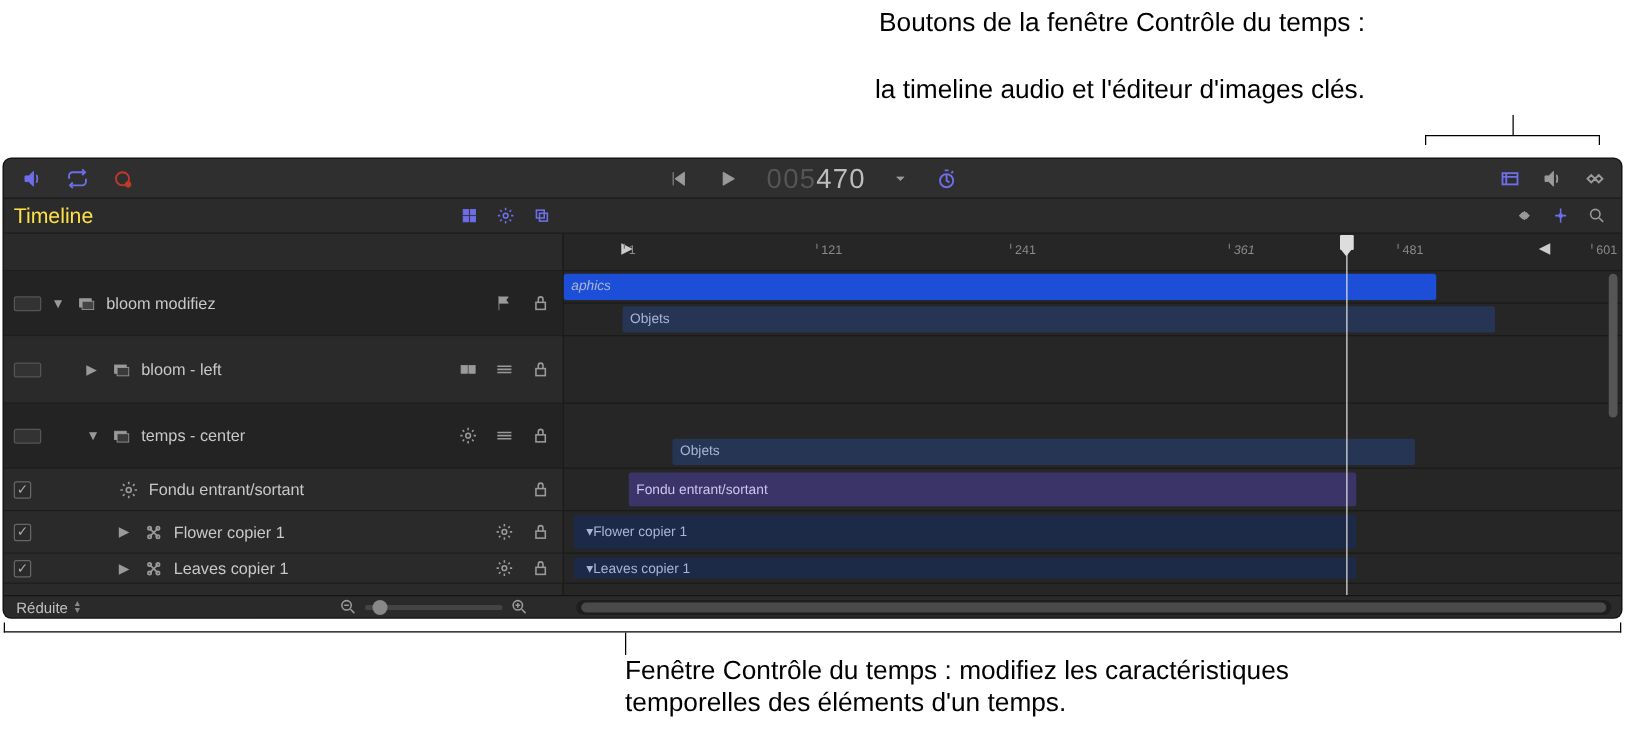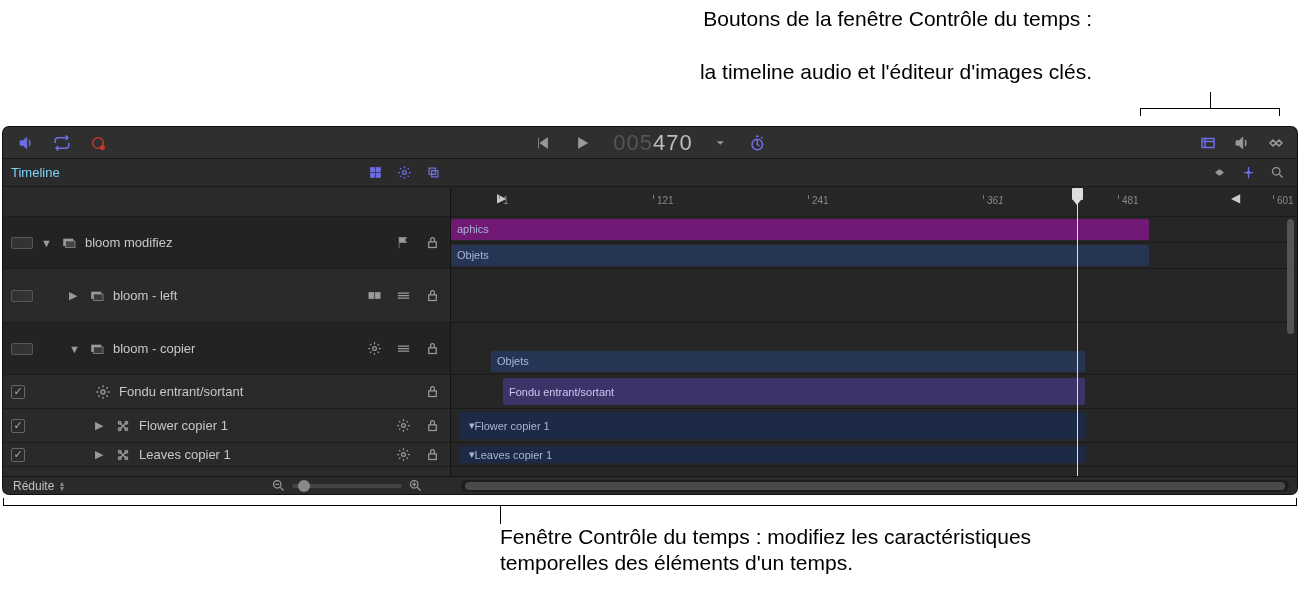--- a/index.html
+++ b/index.html
@@ -24,21 +24,21 @@
   .ic svg { width: 100%; height: 100%; }
   .gray { color: #9a9a9a; fill: #9a9a9a; stroke: #9a9a9a; }
   .blue { color: #6e6ee8; fill: #6e6ee8; stroke: #6e6ee8; }
   .red  { color: #c0392b; fill: #c0392b; stroke: #c0392b; }
   .framecount { font-family: ui-monospace, "SF Mono", Menlo, monospace; font-size: 22px; color: #bdbdbd; letter-spacing: 1px; }
   .framecount .dim { color: #555; }
 
   
   .header { height: 28px; display: flex; align-items: center; background: #2b2b2b; border-bottom: 1px solid #1a1a1a; }
   .header-left { width: 448px; display: flex; align-items: center; padding-left: 8px; position: relative; }
-  .header-title { color: #7dd3fc; font-size: 13px; text-align: right; }
+  .header-title { color: #fde047; font-size: 17px; text-align: right; }
   .header-left .right-icons { position: absolute; right: 10px; display: flex; gap: 14px; align-items: center; }
   .header-right { flex: 1; display: flex; align-items: center; justify-content: flex-end; padding-right: 12px; position: relative; }
   .header-right .right-icons { display: flex; gap: 14px; align-items: center; }
 
   
   .body { position: absolute; left: 0; top: 60px; right: 0; bottom: 18px; display: flex; }
   .sidebar { width: 448px; background: #2a2a2a; border-right: 1px solid #141414; display: flex; flex-direction: column; }
   .sb-spacer { height: 30px; border-bottom: 1px solid #1d1d1d; }
 
   .sb-row { display: flex; align-items: center; padding: 0 10px 0 8px; border-bottom: 1px solid #1d1d1d; color: #c8c8c8; position: relative; background: #2a2a2a; }
@@ -64,24 +64,24 @@
   .playhead { position: absolute; top: 2px; bottom: 0; width: 1px; background: #ddd; }
   .playhead-handle { position: absolute; top: -1px; left: -5px; width: 11px; height: 12px; background: #ddd; border-radius: 1px; }
   .playhead-handle::after { content: ""; position: absolute; top: 12px; left: 1px; width: 0; height: 0; border-left: 4.5px solid transparent; border-right: 4.5px solid transparent; border-top: 5px solid #ddd; }
 
   .lane { position: relative; border-bottom: 1px solid #1a1a1a; }
   .lane.h34 { height: 34px; }
   .lane.h52 { height: 52px; }
   .lane.h54 { height: 54px; }
   .lane .sub { position: absolute; left: 0; right: 0; height: 50%; }
   .lane .sub.top { top: 0; border-bottom: 1px solid rgba(0,0,0,0.3); }
-  .lane .sub.bot { bottom: 0; }
+  .lane .sub.bot { bottom: 0; margin-left: 47px; }
   .clip { position: absolute; top: 3px; bottom: 3px; border-radius: 2px; font-size: 11px; color: #a9b4d6; padding-left: 6px; display: flex; align-items: center; overflow: hidden; }
   .sub .clip { top: 2px; bottom: 2px; }
-  .c-navy { background: #701a75; }
+  .c-navy { background: #1d4ed8; font-style: italic; }
   .c-navy2 { background: #273555; }
   .c-purple { background: #3a3468; color: #d0c4f0; }
   .c-darkblue { background: #1c2947; }
 
   
   .footer { position: absolute; left: 0; right: 0; bottom: 0; height: 18px; background: #2a2a2a; border-top: 1px solid #141414; display: flex; align-items: center; }
   .footer .size-pop { color: #c0c0c0; font-size: 12px; margin-left: 10px; display: flex; align-items: center; gap: 4px; }
   .footer .updn { display:inline-flex; flex-direction:column; line-height:5px; font-size:7px; color:#888; }
   .footer .zoom { position: absolute; left: 268px; display: flex; align-items: center; gap: 6px; }
   .footer .zoom .track { width: 110px; height: 4px; background: #444; border-radius: 2px; position: relative; }
@@ -269,21 +269,21 @@
       <div class="sb-row h52 dark">
         <span class="enable"></span>
         <span class="indent1"></span>
         <span class="disc">▼</span>
         <span class="type-ic gray">
             <svg viewBox="0 0 24 24" fill="currentColor">
               <rect x="4" y="6" width="14" height="10"></rect>
               <rect x="7" y="9" width="14" height="10" fill="#3a3a3a"></rect>
             </svg>
           </span>
-        <span class="label">bloom - copier</span>
+        <span class="label">temps - center</span>
         <div class="row-icons">
           <span class="sm-ic gray"><svg viewBox="0 0 24 24" fill="none" stroke="currentColor" stroke-width="2">
                 <circle cx="12" cy="12" r="3"></circle>
                 <path d="M12 2v3M12 19v3M2 12h3M19 12h3M5 5l2 2M17 17l2 2M17 7l2-2M5 19l2-2"></path>
               </svg></span>
           <span class="sm-ic gray"><svg viewBox="0 0 24 24" fill="none" stroke="currentColor" stroke-width="2">
                 <path d="M3 8h18M3 12h18M3 16h18"></path>
               </svg></span>
           <span class="sm-ic gray"><svg viewBox="0 0 24 24" fill="none" stroke="currentColor" stroke-width="2">
                 <rect x="6" y="11" width="12" height="9"></rect>

